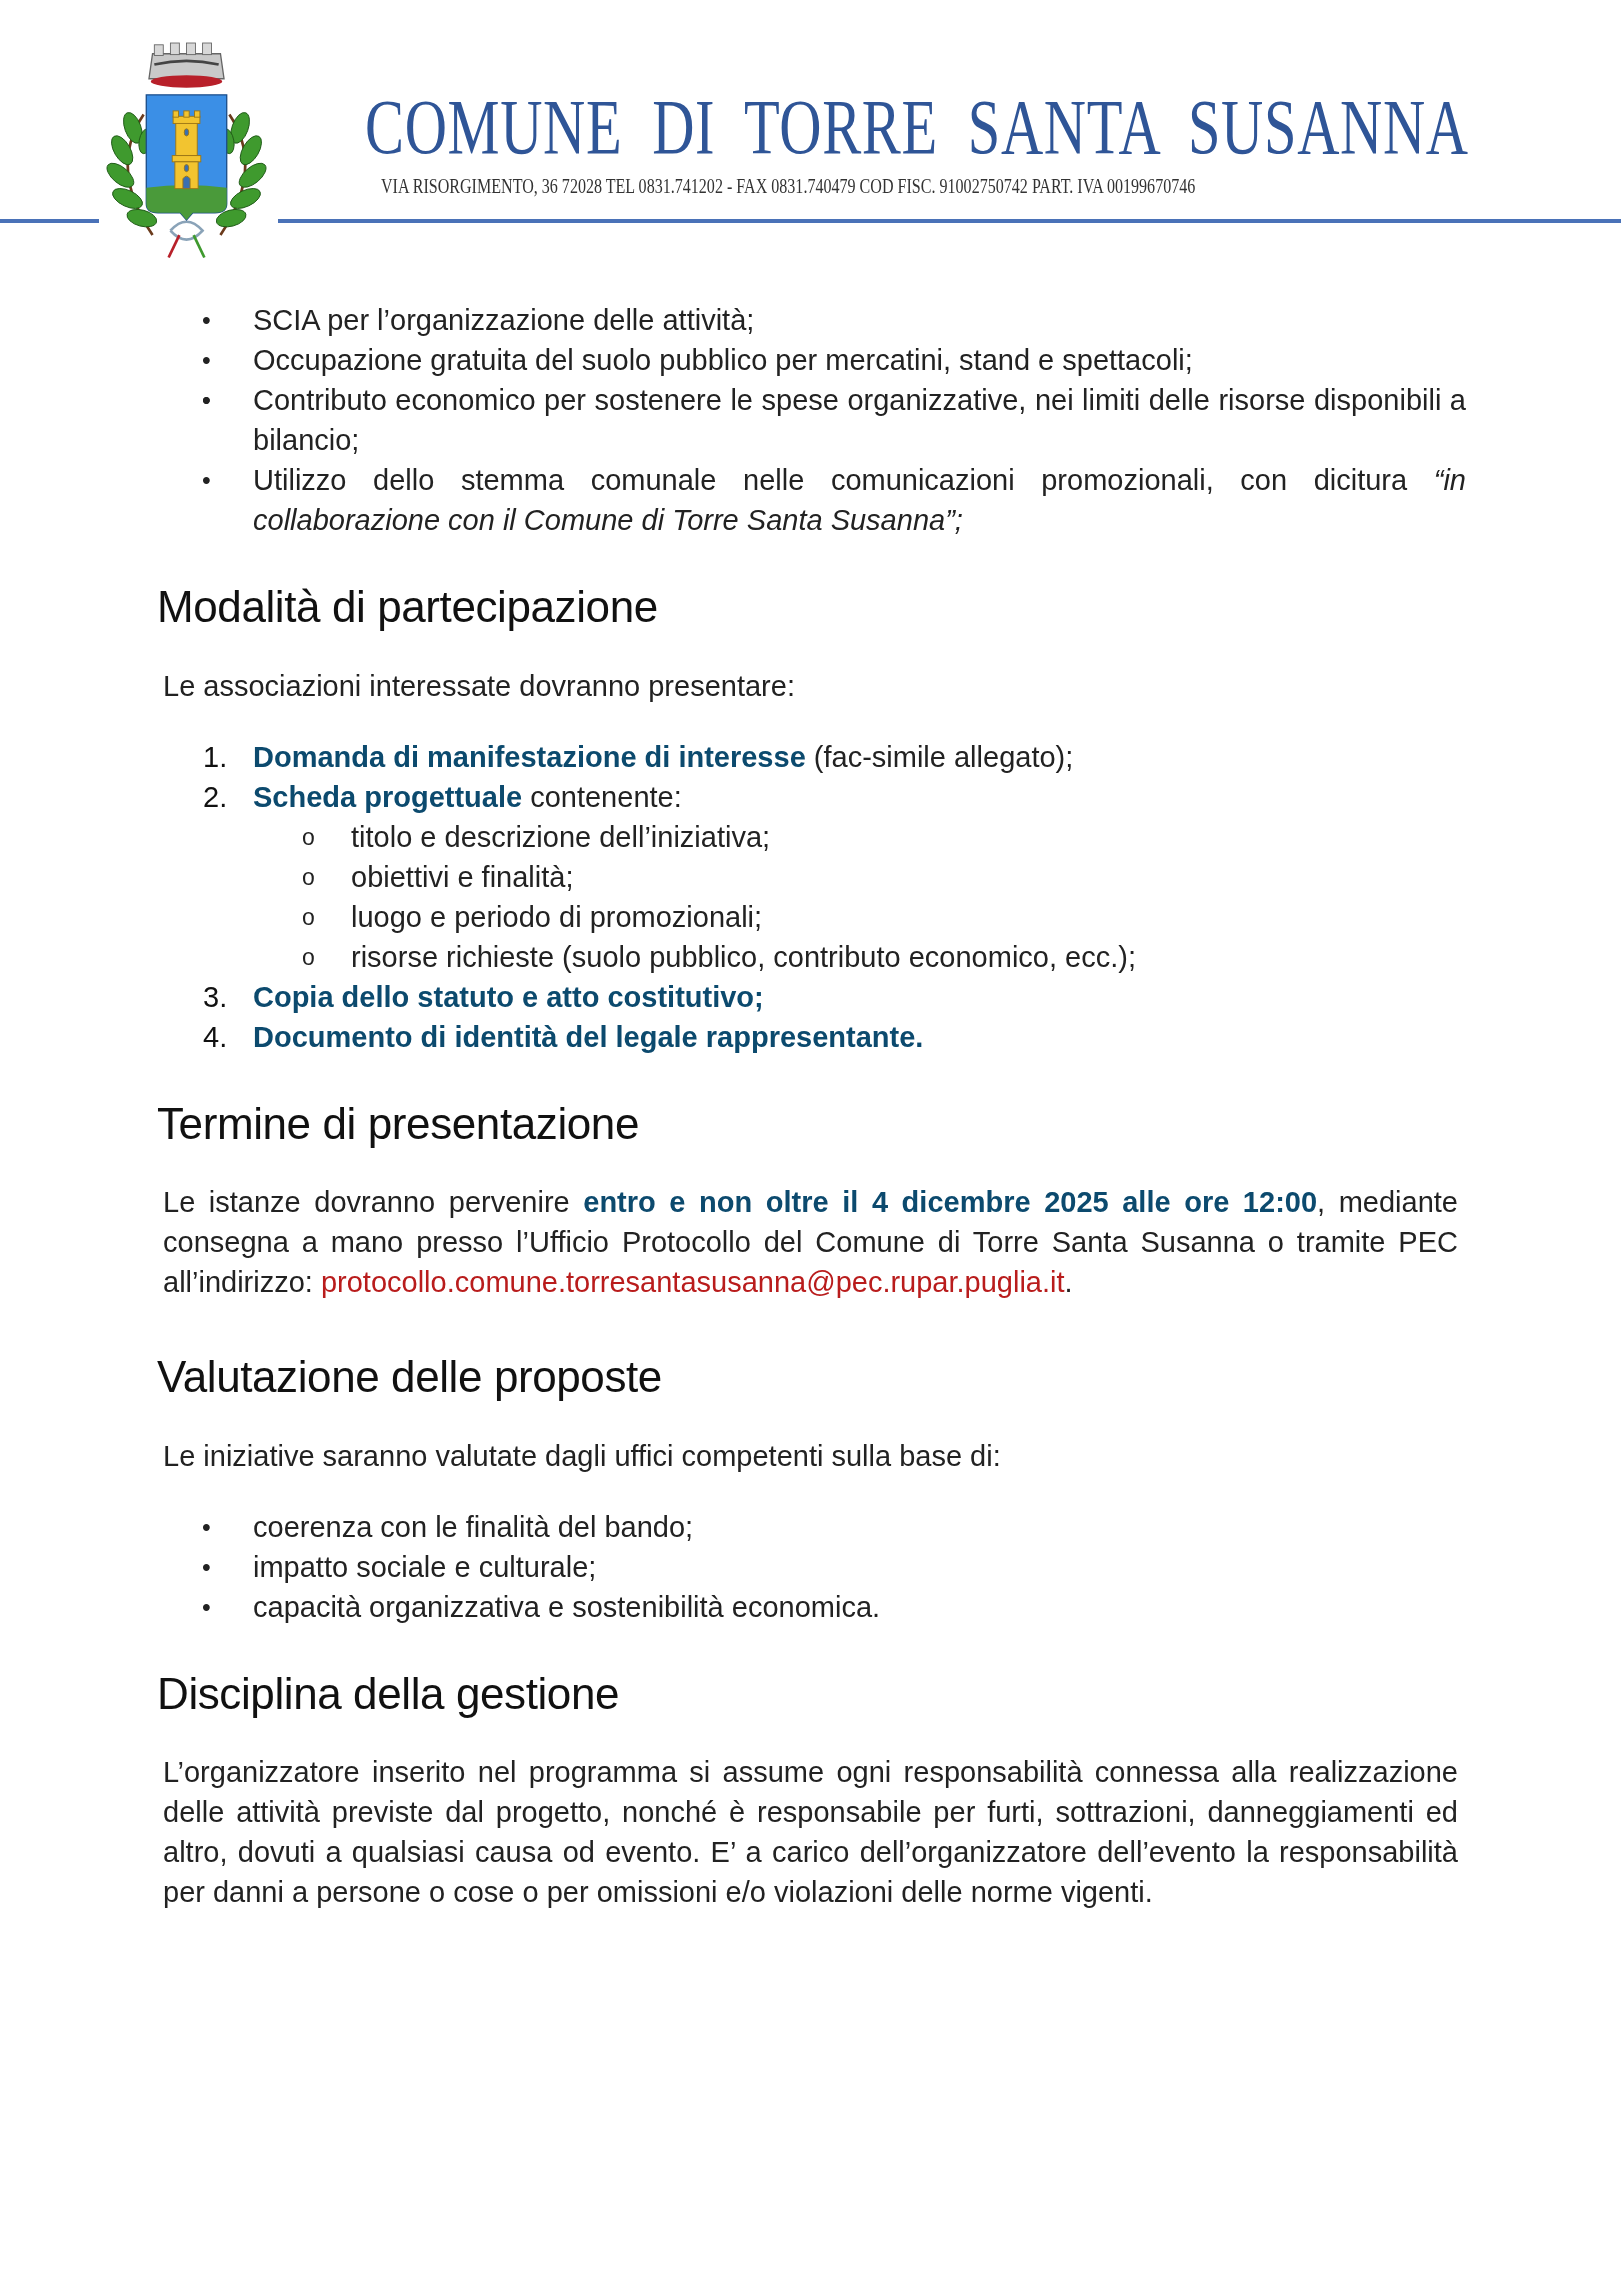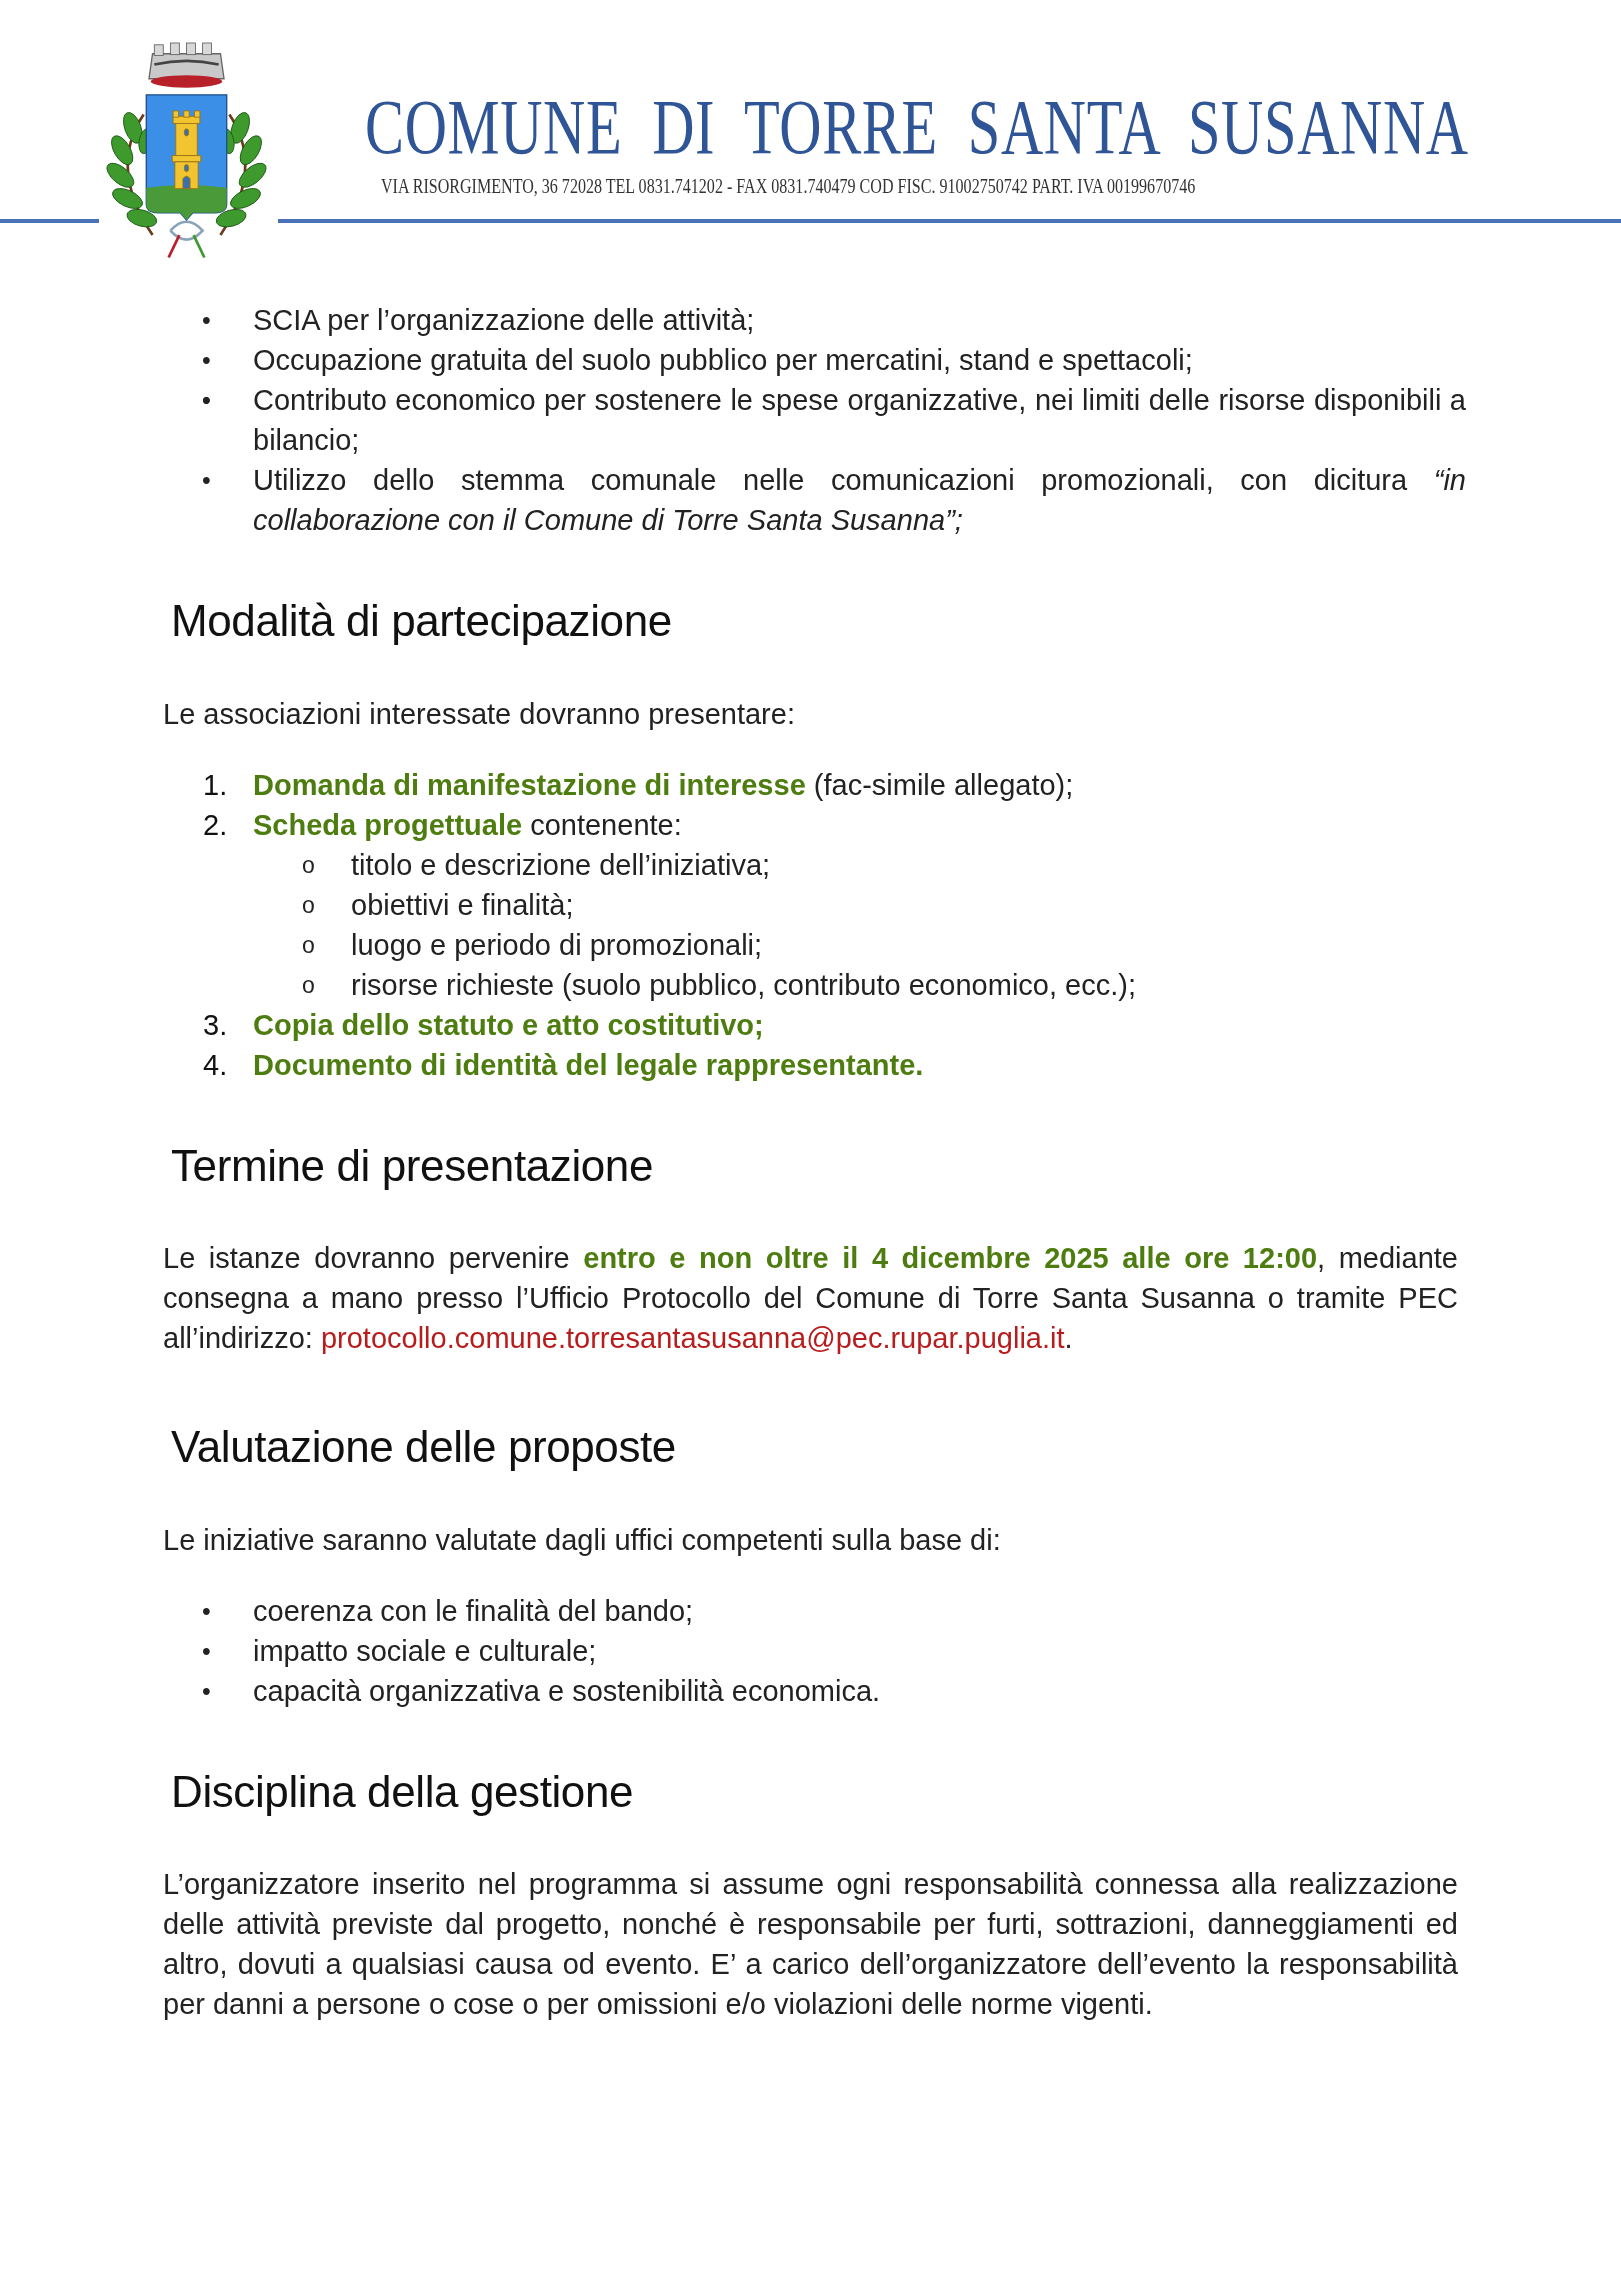--- a/index.html
+++ b/index.html
@@ -24,28 +24,28 @@
                  transform-origin: left top; transform: scaleX(0.78); }
 
   
   .content { position: absolute; left: 155px; top: 300px; width: 1311px;
              font-size: 29px; line-height: 40px; color: #222; }
   .content p { margin: 8px; text-align: justify; }
   .bullets { list-style: none; margin: 0; padding: 0; }
   .bullets li { position: relative; padding-left: 98px; text-align: justify; }
   .bullets li .dot { position: absolute; left: 47px; top: 0; font-size: 25px; }
   .heading { font-size: 44px; line-height: 54px; font-weight: normal; color: #111;
-             margin: 16px; letter-spacing: -0.4px; }
+             margin: 2px; letter-spacing: -0.4px; }
   .num-list { list-style: none; margin: 0; padding: 0; }
   .num-list > li { position: relative; padding-left: 98px; }
   .num-list > li .num { position: absolute; left: 48px; top: 0; color: #111; }
   .sub-list { list-style: none; margin: 0; padding: 0; }
   .sub-list li { position: relative; padding-left: 98px; }
   .sub-list li .circ { position: absolute; left: 49px; top: 0; font-size: 23px; }
-  .bold { font-weight: bold; color: #4d7c0f; }
+  .bold { font-weight: bold; color: #0c4a6e; }
   .italic { font-style: italic; }
   a.email { color: #b91c1c; }
 
   .sp-s { height: 23px; }
   .sp-m { height: 38px; }
   .sp-h { height: 21.5px; }
 </style>
 </head>
 <body>
 

